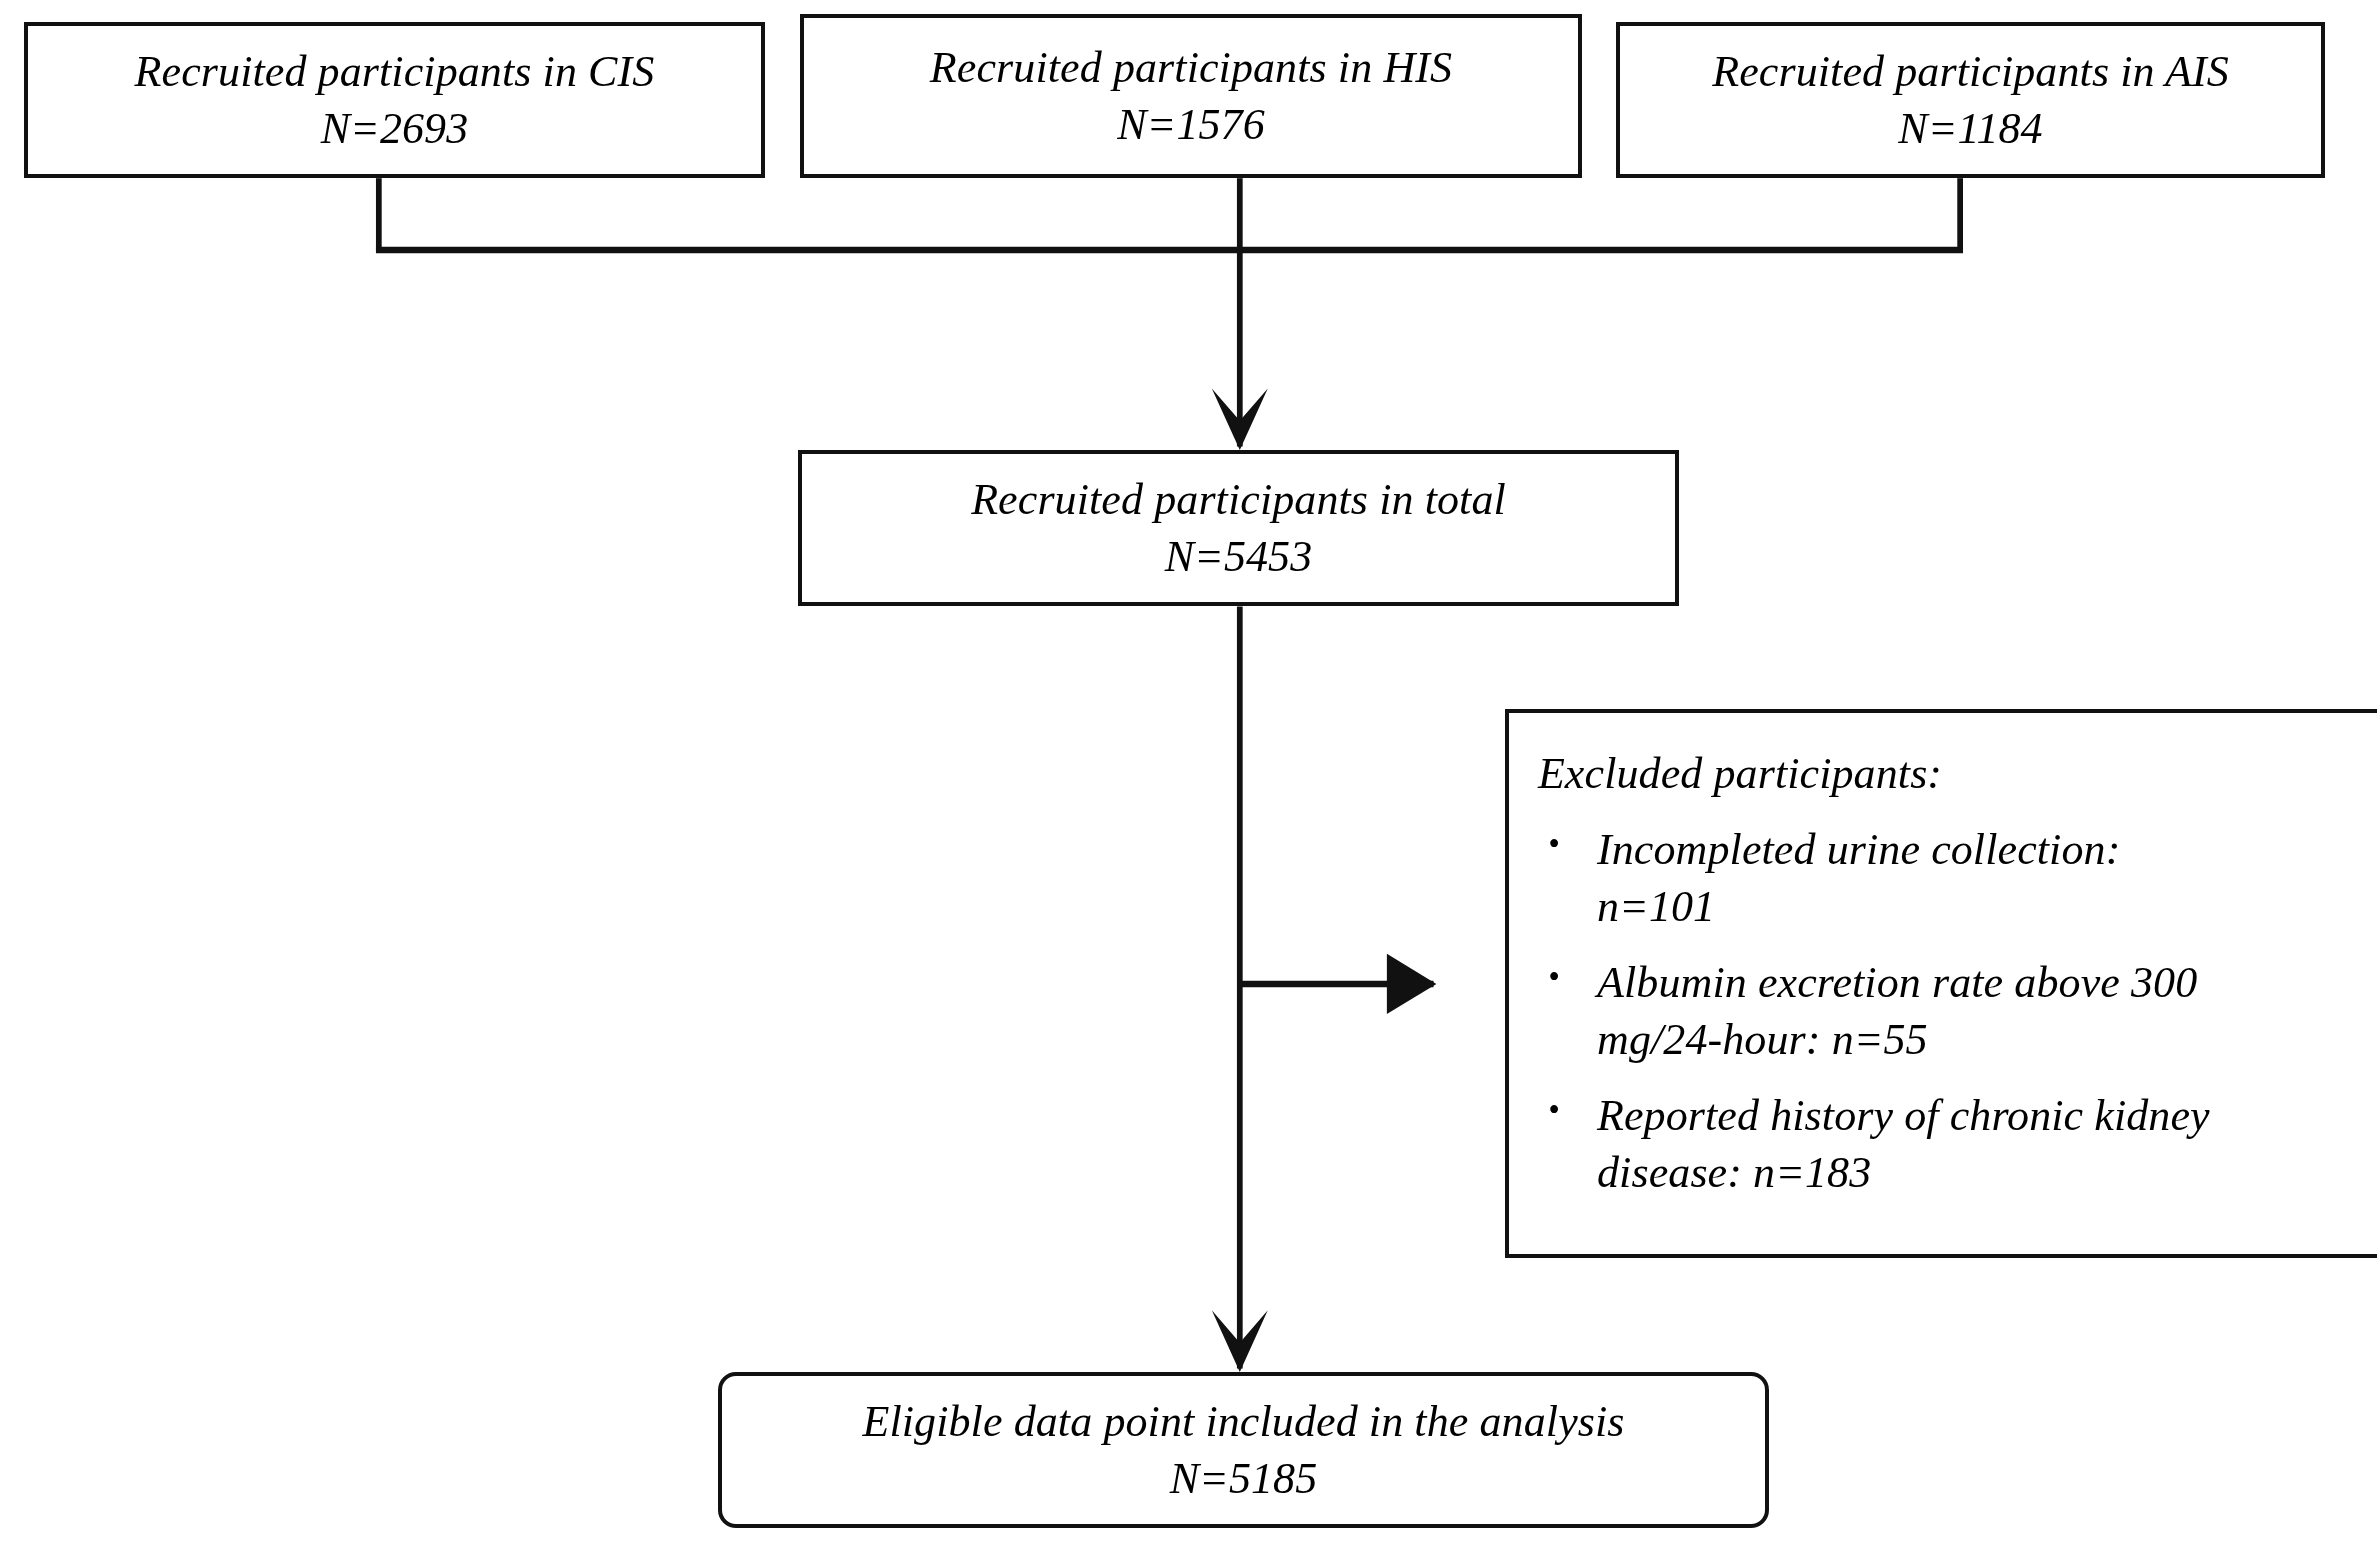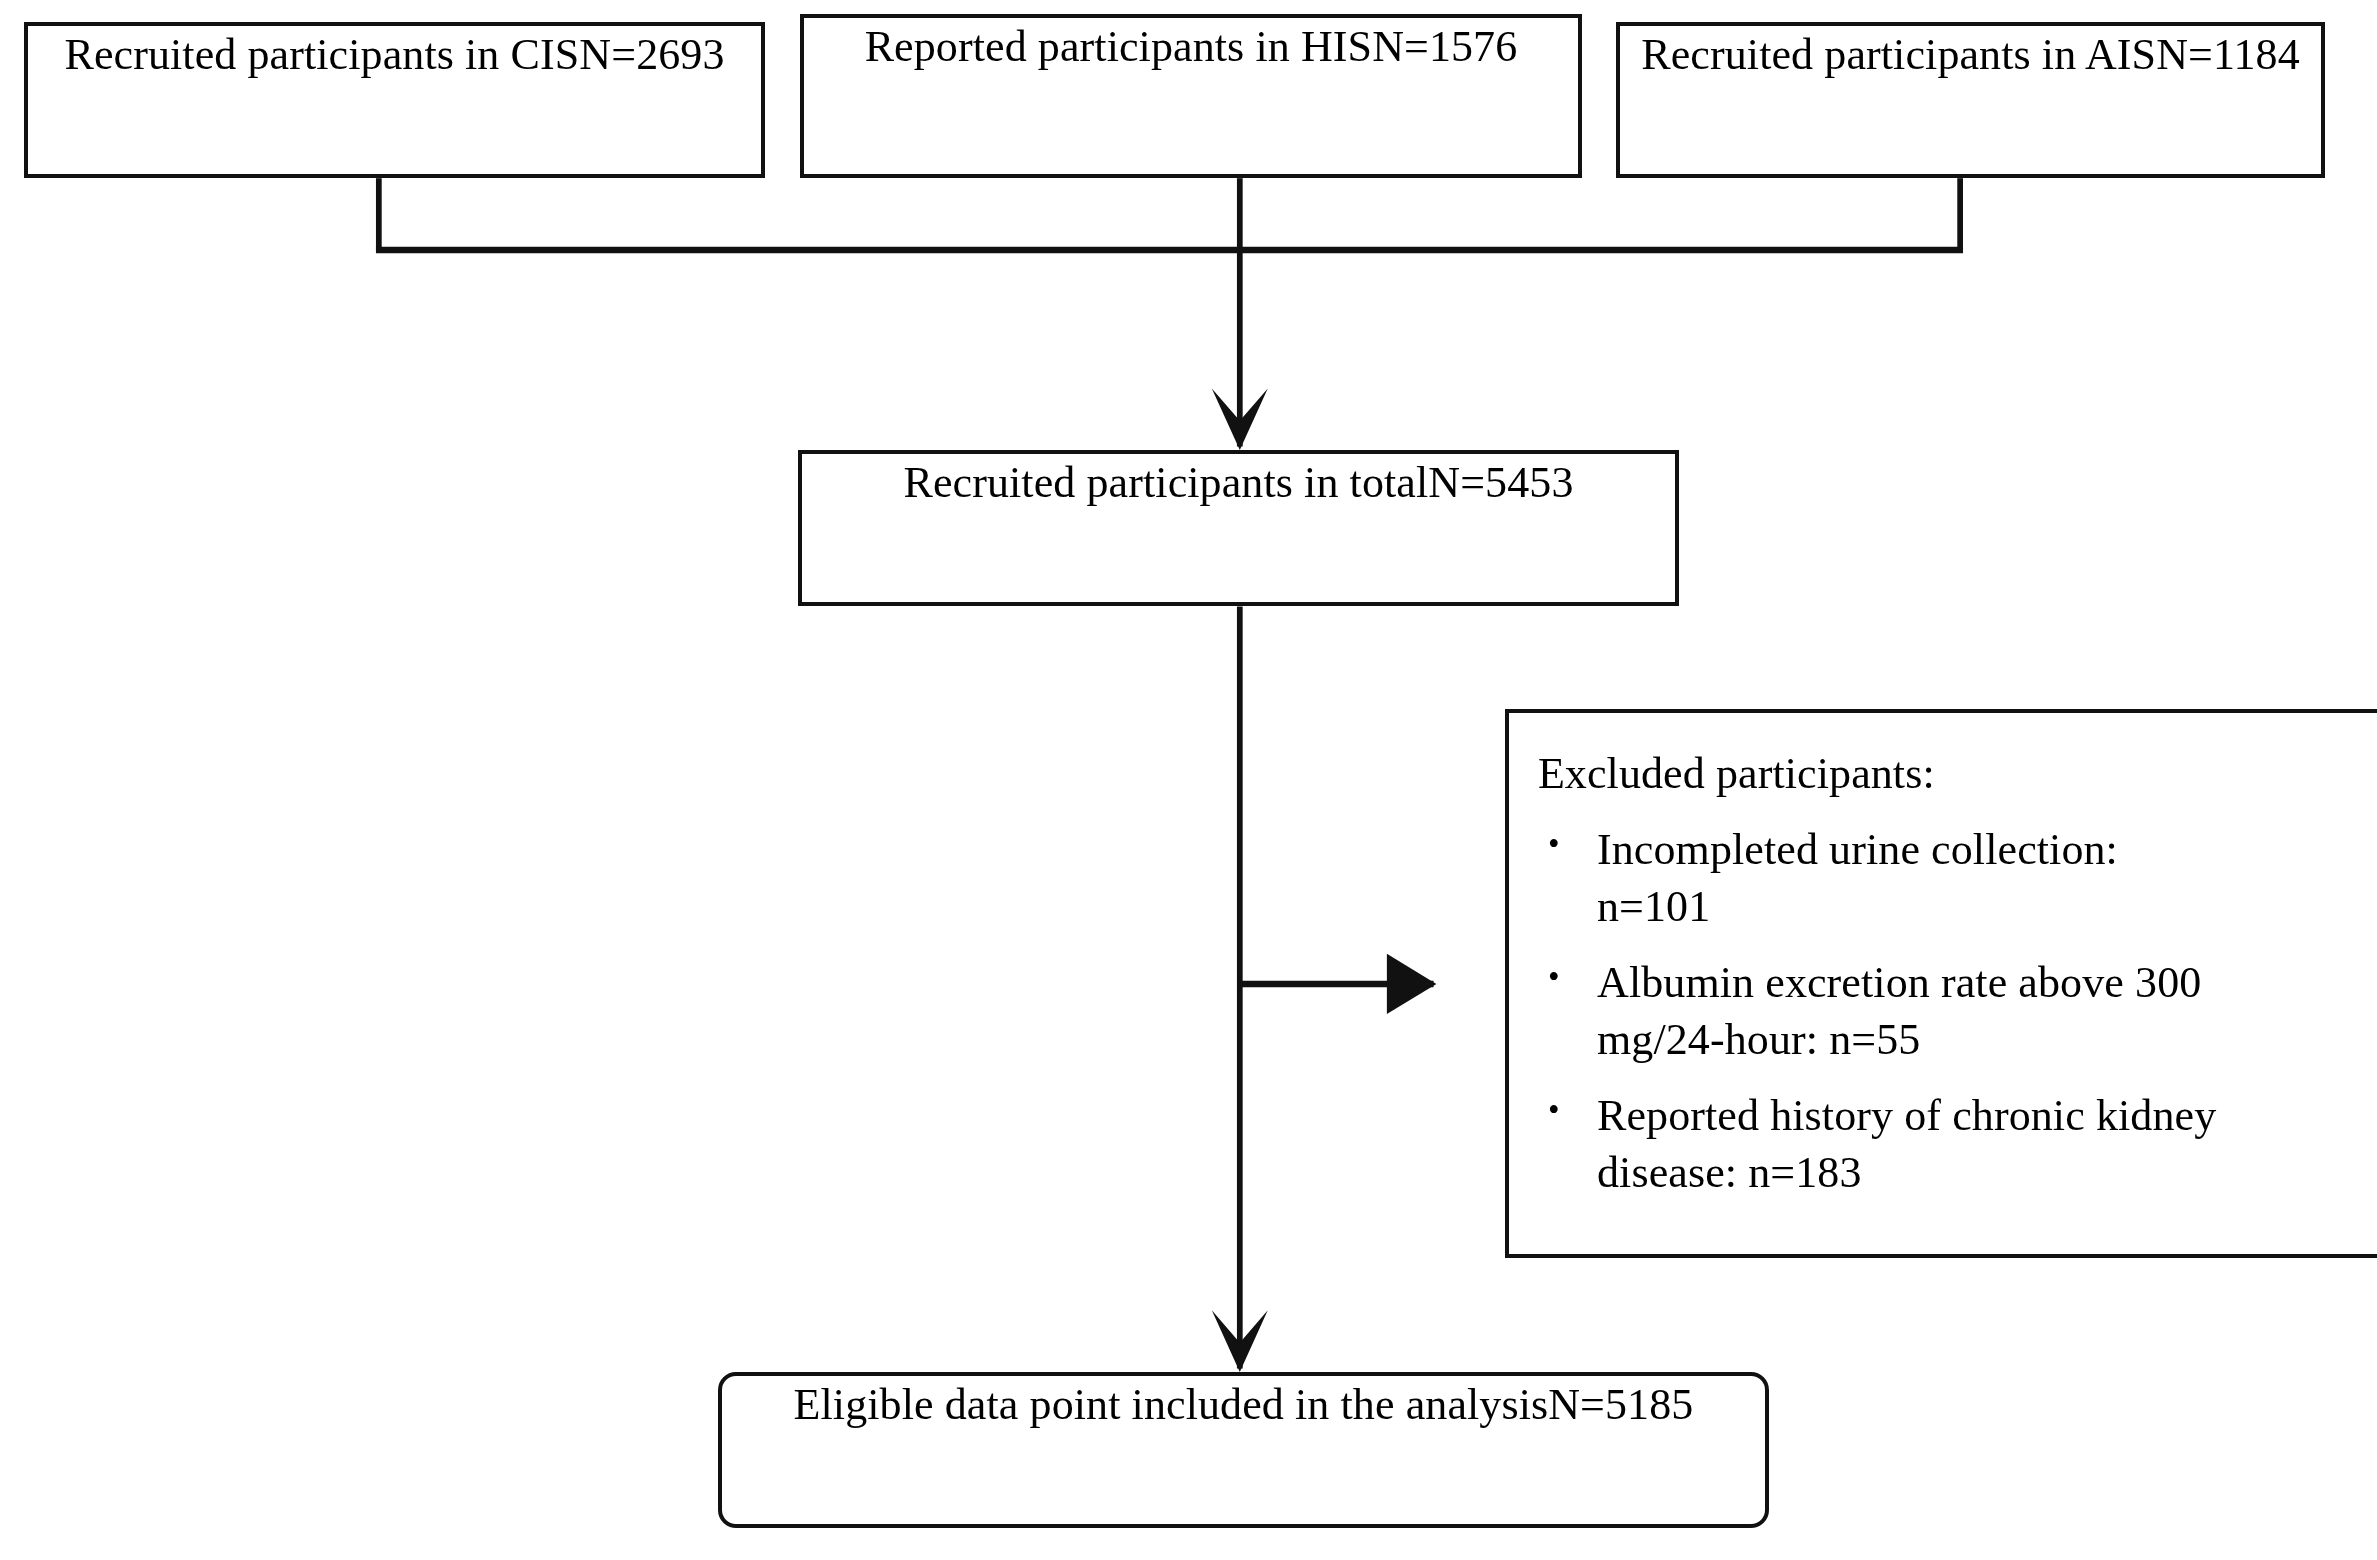--- a/index.html
+++ b/index.html
@@ -18,26 +18,27 @@
     height: 1561px;
     background: #ffffff;
     overflow: hidden;
   }
   .node {
     position: absolute;
     box-sizing: border-box;
     background: #ffffff;
     border: 4.3px solid #111111;
     display: flex;
-    flex-direction: row;
+    flex-direction: column;
     justify-content: center;
     text-align: center;
     line-height: 1.30;
     font-size: 44px;
     letter-spacing: 0.1px;
+    font-style: italic;
   }
   .node .line {
     display: block;
     white-space: nowrap;
   }
   
   #node-cis  { left: 24px;   top: 22px;   width: 741px; height: 156px; }
   #node-his  { left: 800px; top: 14.4px;   width: 782px; height: 164px; }
   #node-ais  { left: 1616px; top: 22px;   width: 709px;  height: 156px; }
 
@@ -113,21 +114,21 @@
     <line x1="1728" y1="1371" x2="1998" y2="1371" stroke="#111111" stroke-width="9"></line>
     <path d="M 1933 1329 L 2002 1371 L 1933 1413 Z" fill="#111111"></path>
   </svg>
 
   <div class="node" id="node-cis">
     <span class="line">Recruited participants in CIS</span>
     <span class="line">N=2693</span>
   </div>
 
   <div class="node" id="node-his">
-    <span class="line">Reported participants in HIS</span>
+    <span class="line">Recruited participants in HIS</span>
     <span class="line">N=1576</span>
   </div>
 
   <div class="node" id="node-ais">
     <span class="line">Recruited participants in AIS</span>
     <span class="line">N=1184</span>
   </div>
 
   <div class="node" id="node-total">
     <span class="line">Recruited participants in total</span>

